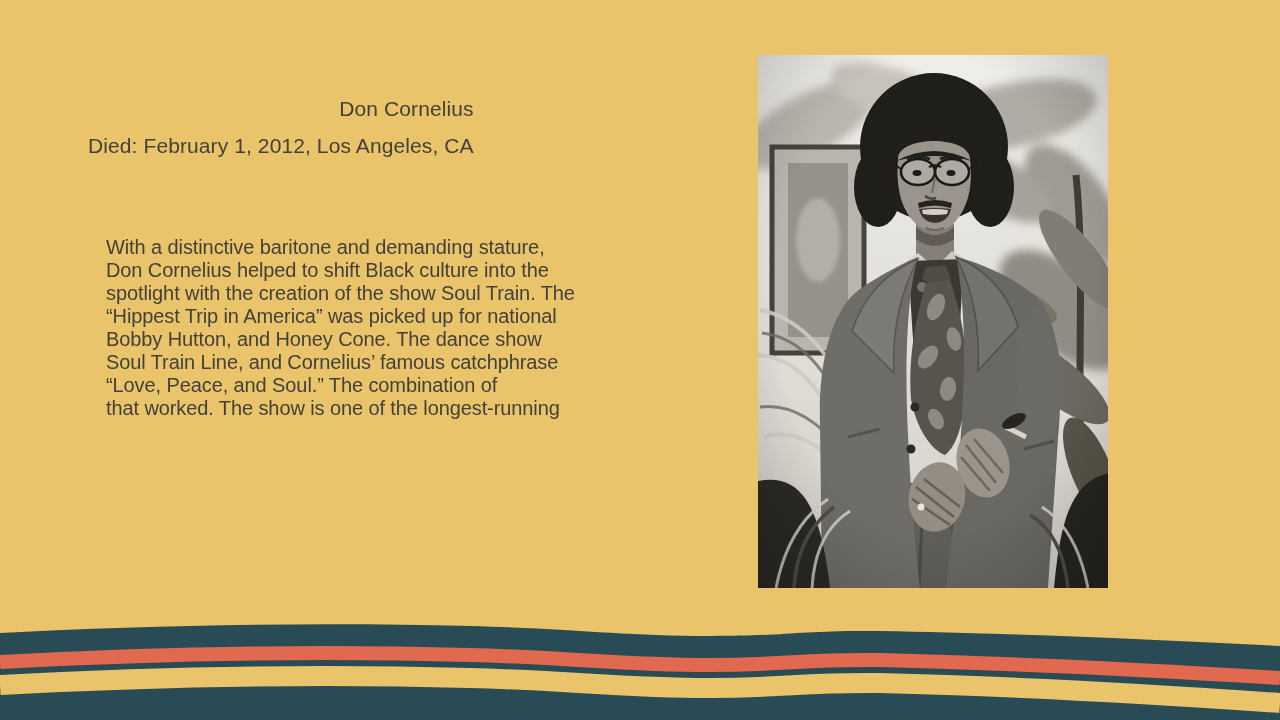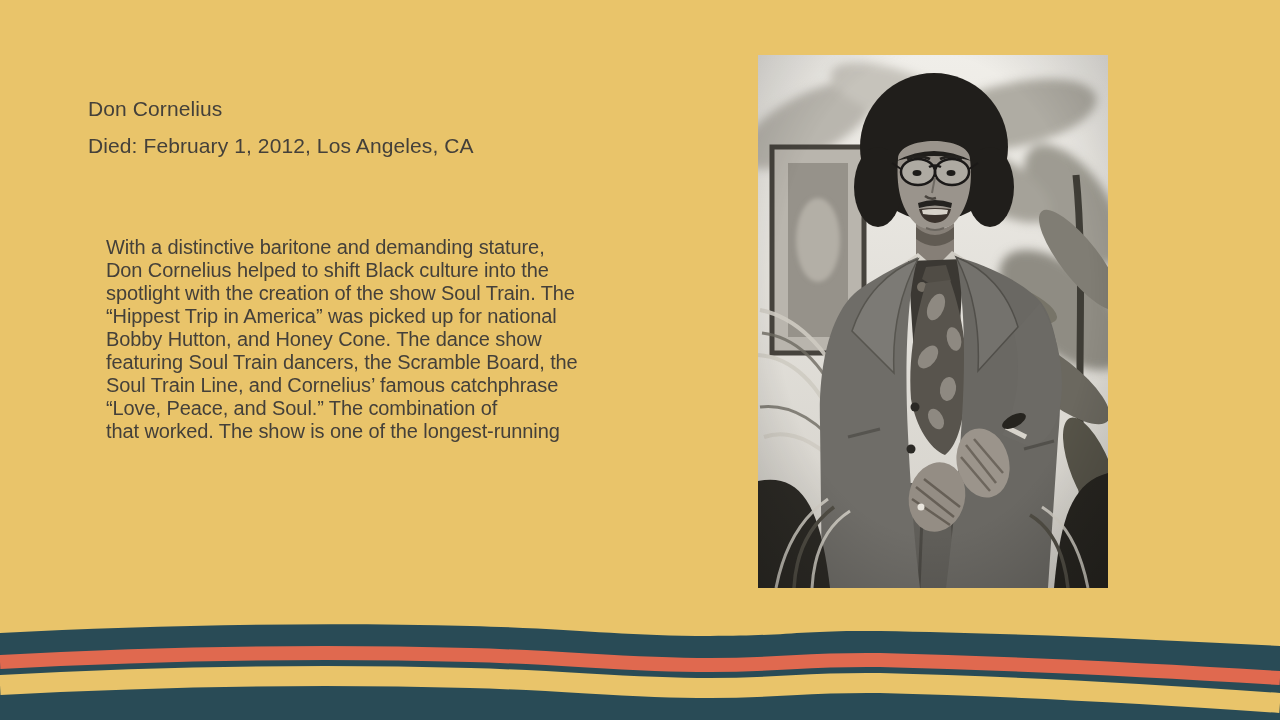--- a/index.html
+++ b/index.html
@@ -10,21 +10,21 @@
   }
   .slide {
     position: relative; width: 1280px; height: 720px;
     background: #E9C46A;
   }
   .header-block {
     position: absolute; left: 88px; top: 90px;
     color: #44403A; font-size: 21px; line-height: 37px;
     letter-spacing: 0.1px;
   }
-  .hline { white-space: nowrap; }
+  .hline { white-space: nowrap; text-align: right; }
   .bio-block {
     position: absolute; left: 106px; top: 236px;
     color: #44403A; font-size: 20px; line-height: 23px;
     letter-spacing: -0.1px;
   }
   .bline { white-space: nowrap; }
   .photo {
     position: absolute; left: 758px; top: 55px;
     width: 350px; height: 533px;
   }
@@ -43,21 +43,20 @@
     <div class="hline">Don Cornelius</div>
     <div class="hline">Died: February 1, 2012, Los Angeles, CA</div>
   </div>
 
   <div class="bio-block">
     <div class="bline">With a distinctive baritone and demanding stature,</div>
     <div class="bline">Don Cornelius helped to shift Black culture into the</div>
     <div class="bline">spotlight with the creation of the show Soul Train. The</div>
     <div class="bline">“Hippest Trip in America” was picked up for national</div>
     <div class="bline">Bobby Hutton, and Honey Cone. The dance show</div>
-    <div class="bline">featuring Soul Train dancers, the Scramble Board, the</div>
     <div class="bline">Soul Train Line, and Cornelius’ famous catchphrase</div>
     <div class="bline">“Love, Peace, and Soul.” The combination of</div>
     <div class="bline">that worked. The show is one of the longest-running</div>
   </div>
 
   <div class="photo">
     <svg viewBox="0 0 350 533" role="img" aria-label="Black-and-white photograph of Don Cornelius with a large afro and aviator glasses, wearing a 1970s wide-lapel suit and patterned tie, standing among houseplants with hands clasped at his waist">
       <defs>
         <linearGradient id="bgG" x1="0" y1="0" x2="0" y2="1">
           <stop offset="0" stop-color="#f0eee9"></stop>

